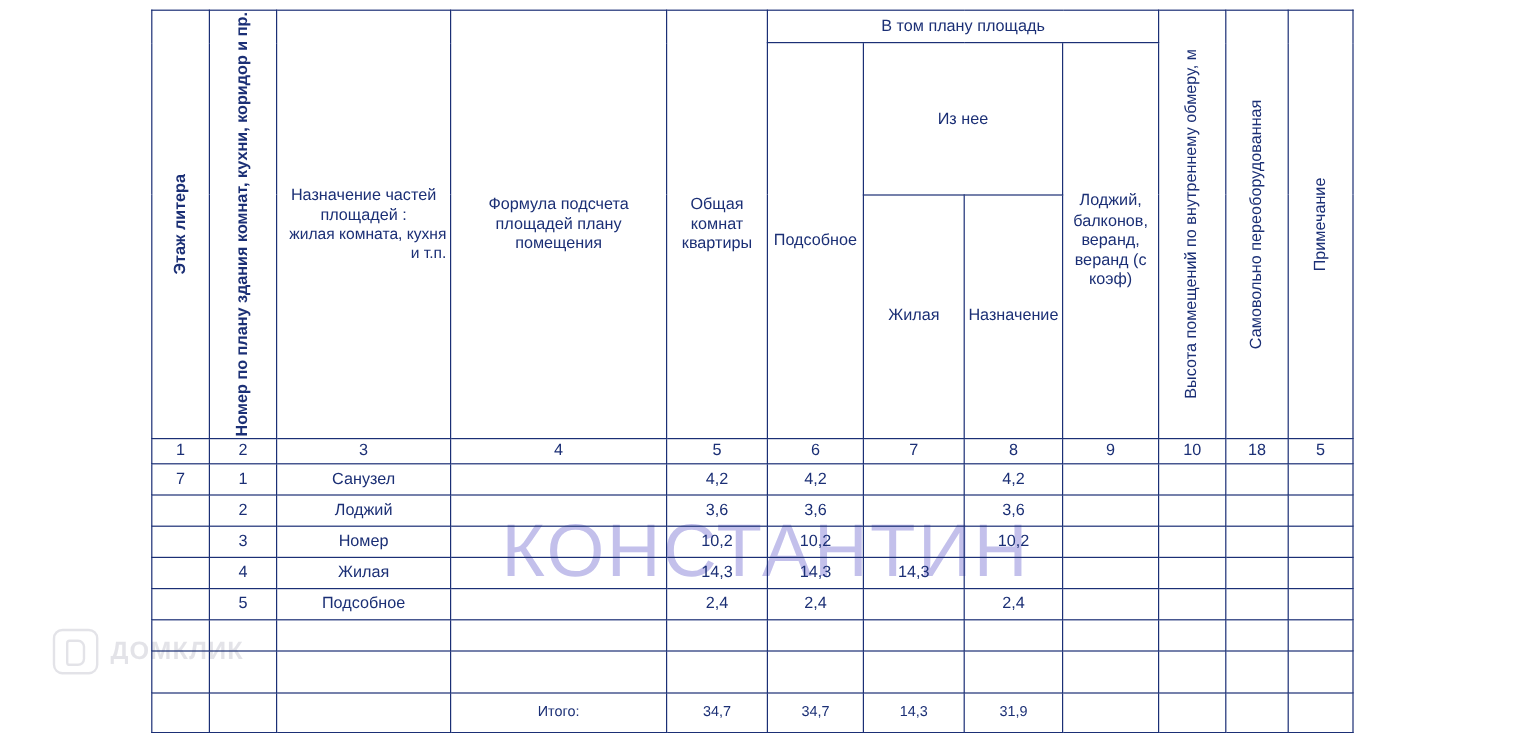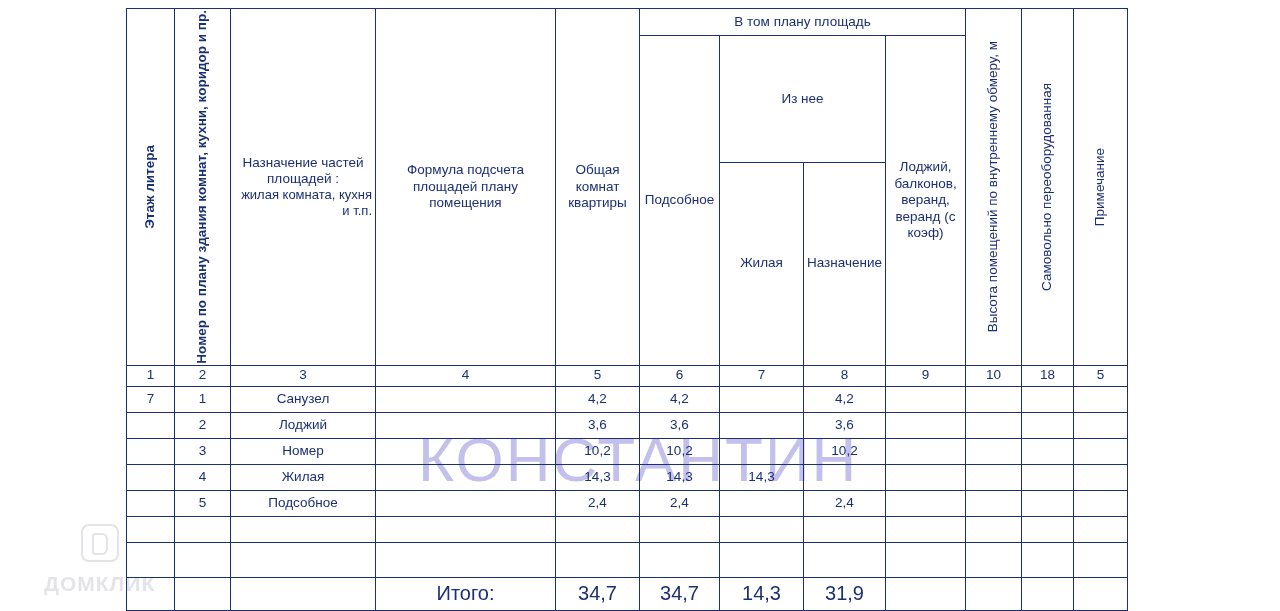--- a/index.html
+++ b/index.html
@@ -34,21 +34,20 @@
   #watermark-logo {
     position: absolute;
     left: 44px;
     top: 524px;
     display: flex;
     align-items: center;
     gap: 10px;
     z-index: 5;
     pointer-events: none;
     opacity: 0.5;
-    flex-direction: column;
   }
   #watermark-logo .logo-mark {
     width: 34px;
     height: 34px;
     border: 2px solid #c9c9d2;
     border-radius: 8px;
     position: relative;
   }
   #watermark-logo .logo-mark:before {
     content: "";
@@ -110,21 +109,21 @@
   }
   .empty-row td {
     height: 23px;
   }
   .tall-empty td {
     height: 32px;
   }
   .total-row td {
     height: 30px;
     font-weight: bold;
-    font-size: 20px;
+    font-size: 12px;
   }
   .sub-row td {
     height: 28px;
     font-size: 15px;
   }
   .label-right {
     text-align: right;
     padding-right: 7px;
   }
   .mini { font-size: 13px; text-align: right; }

